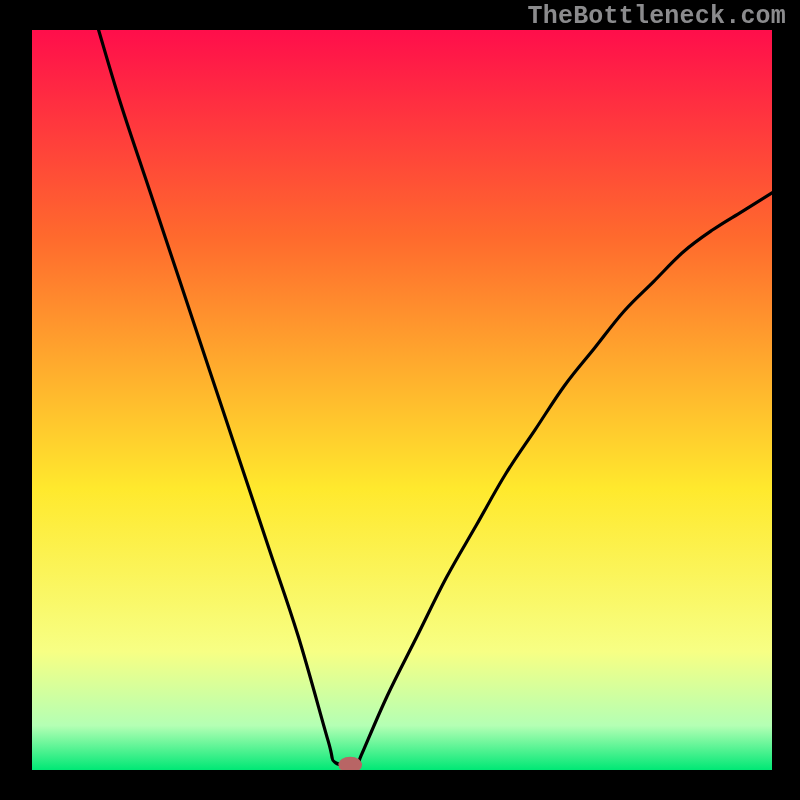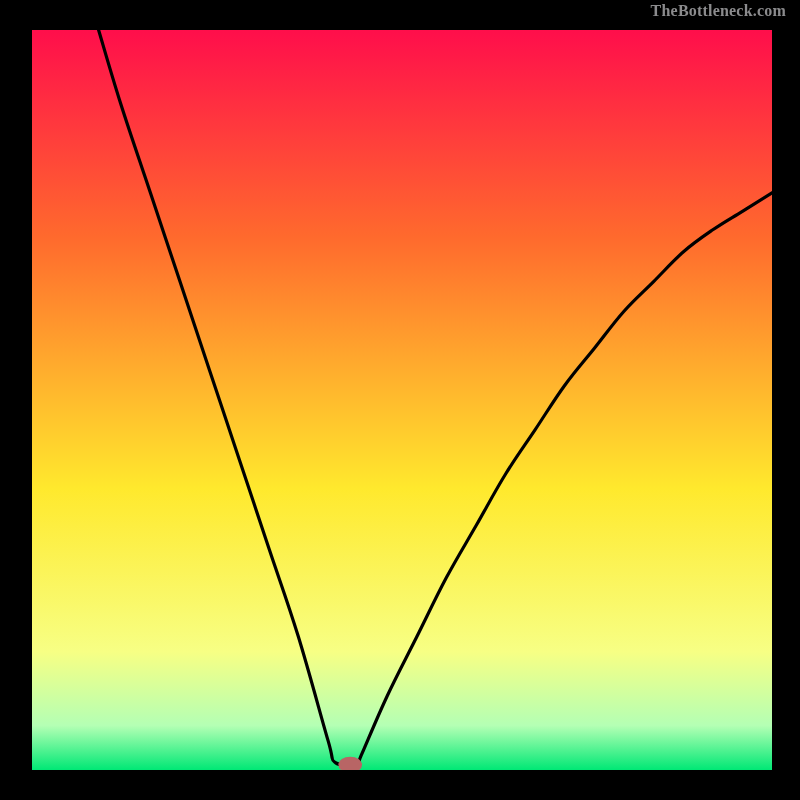--- a/index.html
+++ b/index.html
@@ -15,22 +15,22 @@
     left: 0;
     top: 0;
     width: 800px;
     height: 800px;
     background: #000;
   }
   .watermark {
     position: absolute;
     top: 2px;
     right: 14px;
-    font-family: Liberation Serif, serif;
-    font-size: 16px;
+    font-family: Liberation Mono, monospace;
+    font-size: 25px;
     font-weight: 600;
     color: #8b8b8d;
     letter-spacing: 0.2px;
   }
   .plot-wrap {
     position: absolute;
     left: 32px;
     top: 30px;
     width: 740px;
     height: 740px;

